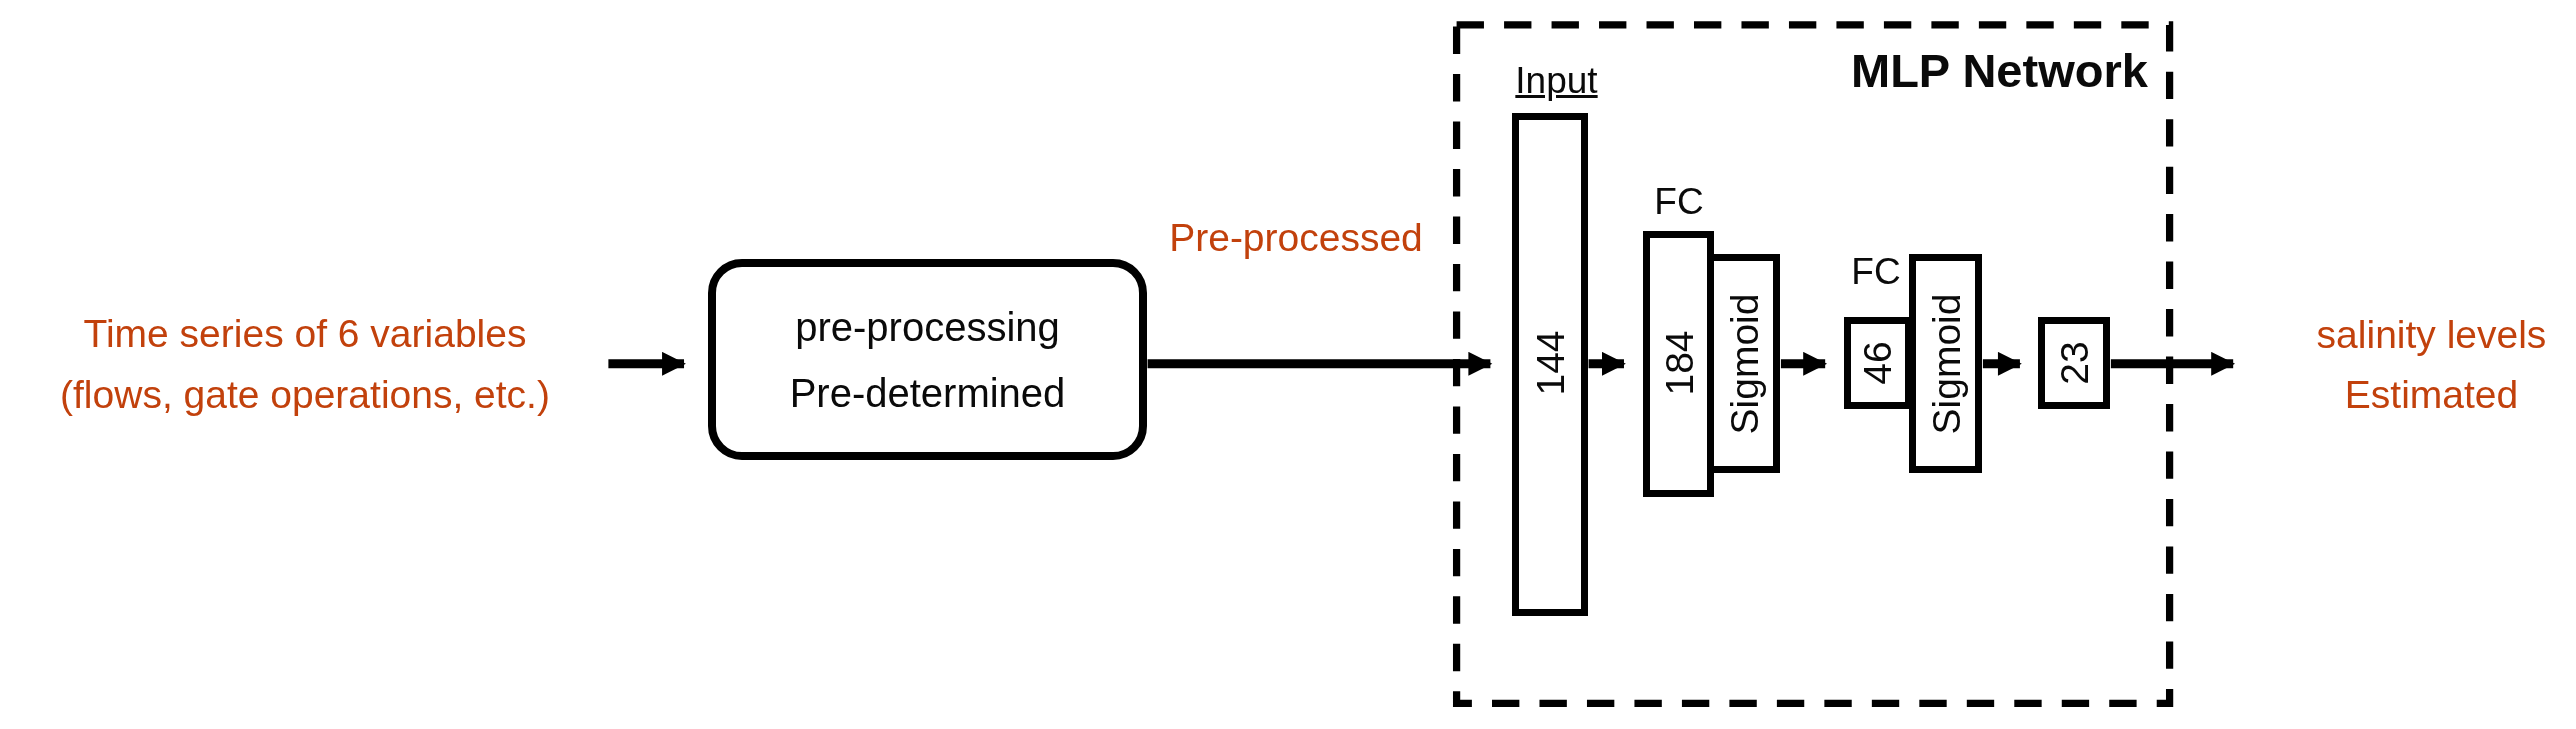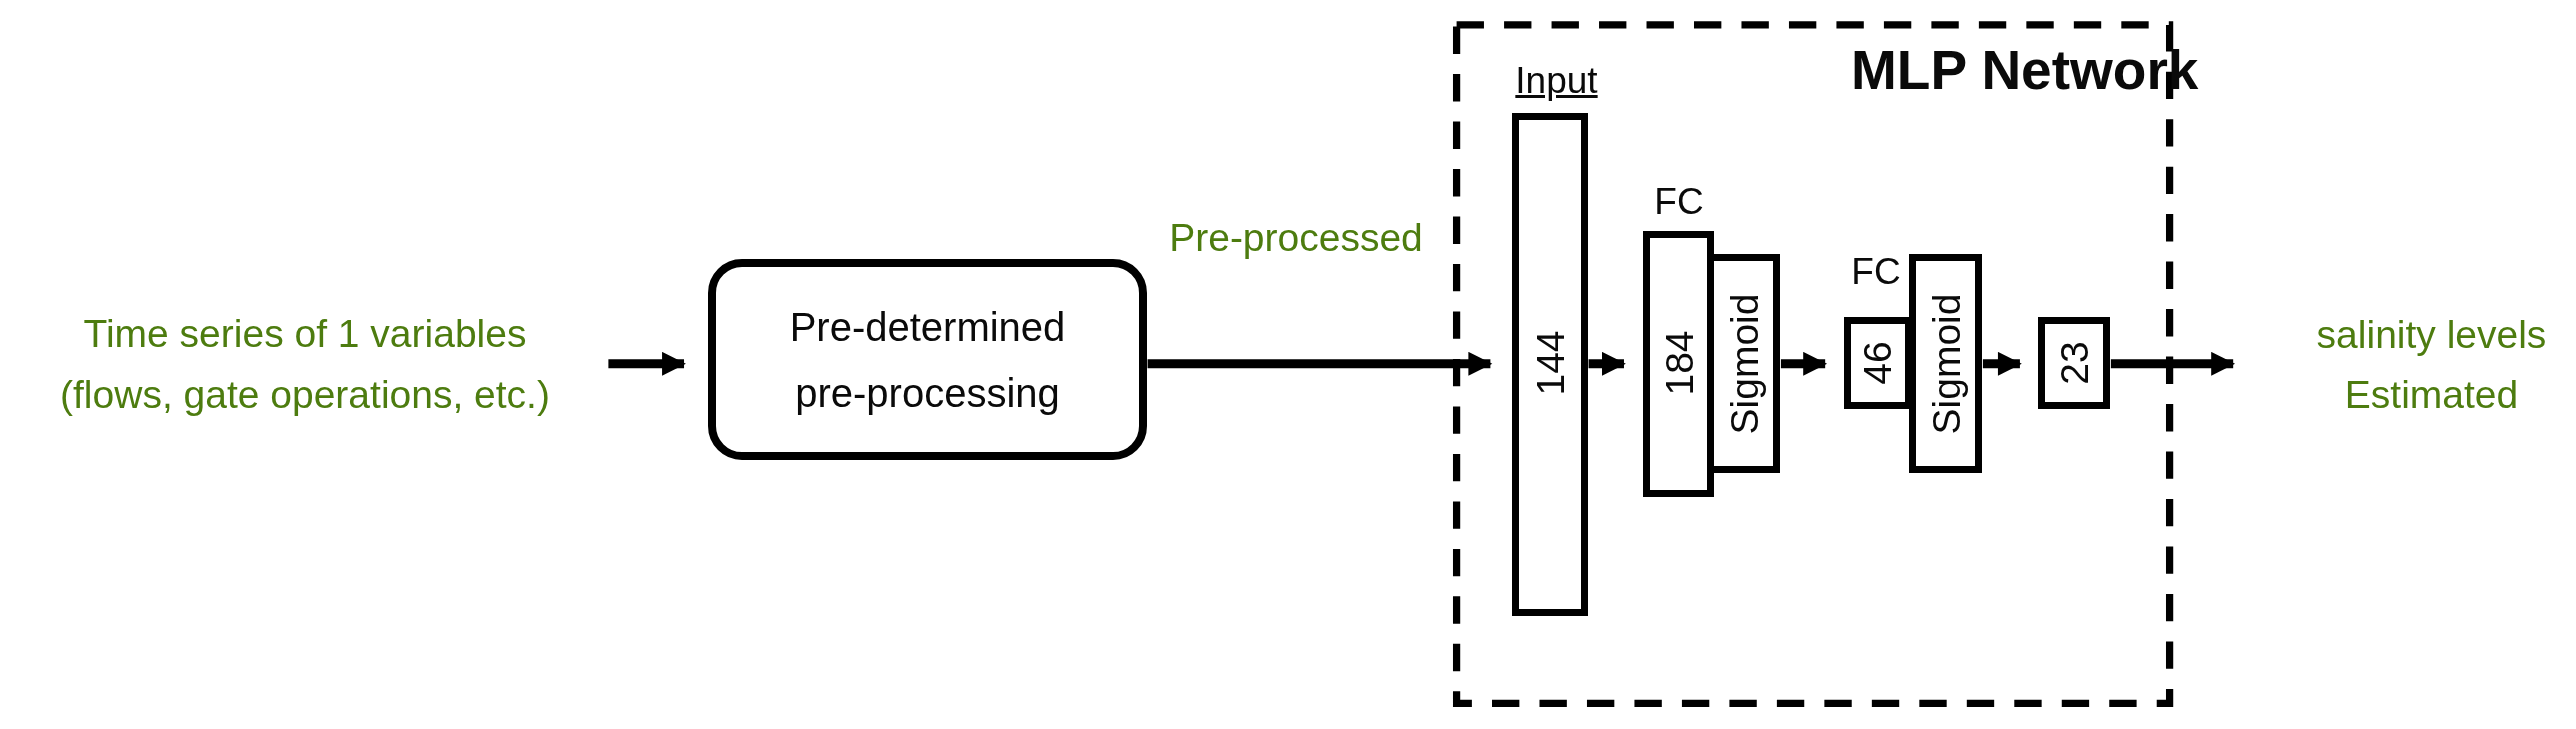--- a/index.html
+++ b/index.html
@@ -9,21 +9,21 @@
     background:#ffffff;
     font-family:"Liberation Sans", sans-serif;
     color:#0a0a0a;
     overflow:hidden;
   }
   .txt{
     position:absolute;
     text-align:center;
     font-size:39px;
     line-height:61px;
-    color:#4d7c0f;
+    color:#c2410c;
     white-space:nowrap;
   }
   .box{
     position:absolute;
     box-sizing:border-box;
     border:7.2px solid #000;
     background:#ffffff;
   }
   .rounded{
     border-radius:34px;
@@ -47,21 +47,21 @@
   }
   .small-label{
     position:absolute;
     font-size:37px;
     line-height:37px;
     text-align:center;
     white-space:nowrap;
   }
   .mlp-title{
     position:absolute;
-    font-size:55px;
+    font-size:47px;
     line-height:47px;
     font-weight:bold;
     text-align:right;
     white-space:nowrap;
   }
   svg{position:absolute;left:0;top:0;}
 </style>
 </head>
 <body>
 
@@ -78,27 +78,27 @@
 
     <line x1="756" y1="452" x2="850" y2="452" stroke="#000" stroke-width="11" marker-end="url(#ah)"></line>
     <line x1="1426" y1="452" x2="1852" y2="452" stroke="#000" stroke-width="11" marker-end="url(#ah)"></line>
     <line x1="1974" y1="452" x2="2018" y2="452" stroke="#000" stroke-width="11" marker-end="url(#ah)"></line>
     <line x1="2213" y1="452" x2="2268" y2="452" stroke="#000" stroke-width="11" marker-end="url(#ah)"></line>
     <line x1="2464" y1="452" x2="2510" y2="452" stroke="#000" stroke-width="11" marker-end="url(#ah)"></line>
     <line x1="2623" y1="452" x2="2775" y2="452" stroke="#000" stroke-width="11" marker-end="url(#ah)"></line>
   </svg>
 
   <div class="txt" style="left:21px;top:303px;width:568px;">
-    <div>Time series of 1 variables</div>
+    <div>Time series of 6 variables</div>
     <div>(flows, gate operations, etc.)</div>
   </div>
 
   <div class="box rounded" style="left:708px;top:259px;width:439px;height:201px;">
+    <div>pre-processing</div>
     <div>Pre-determined</div>
-    <div>pre-processing</div>
   </div>
 
   <div class="txt" style="left:1151px;top:208px;width:290px;line-height:60px;">
     <div>Pre-processed</div>
   </div>
 
   <div class="mlp-title" style="left:1851px;top:47px;width:290px;">MLP Network</div>
 
   <div class="small-label" style="left:1496px;top:62px;width:121px;text-decoration:underline;">Input</div>
   <div class="box" style="left:1512px;top:113px;width:76px;height:503px;"></div>

